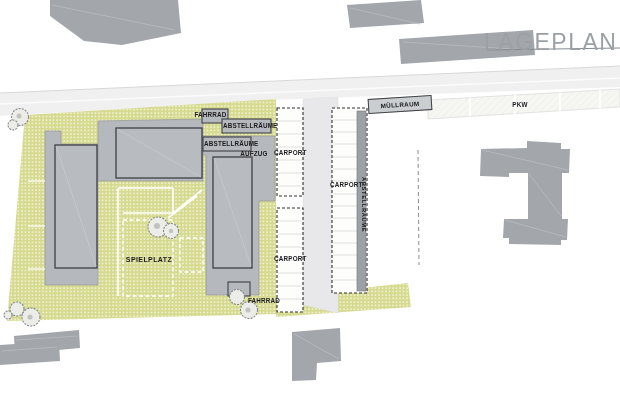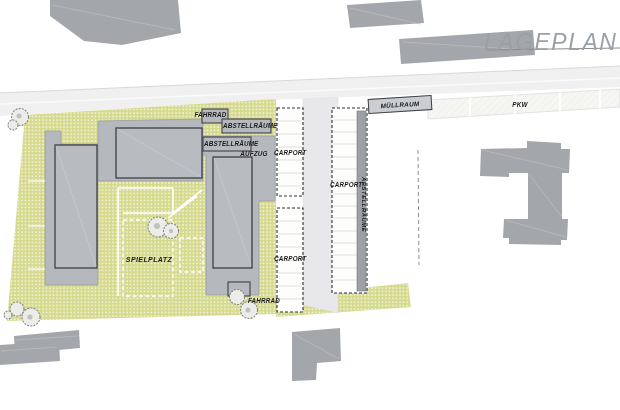--- a/index.html
+++ b/index.html
@@ -1,18 +1,18 @@
 <!DOCTYPE html>
 <html><head>
 <meta charset="utf-8">
 <style>
   html,body{margin:0;padding:0;background:#ffffff;}
   #stage{
     position:relative;width:620px;height:410px;overflow:hidden;
-    background:#ffffff;font-family:"Liberation Sans",sans-serif;font-style:italic;
+    background:#ffffff;font-family:"Liberation Sans",sans-serif;
   }
   #plan-svg{position:absolute;left:0;top:0;}
   .lbl{
     position:absolute;font-weight:700;font-size:6.3px;line-height:7px;
     color:#1b1b1d;text-align:center;white-space:nowrap;
     letter-spacing:.2px;pointer-events:none;
   }
   .lbl.big{font-size:7px;letter-spacing:.4px;}
   .v-lbl{
     position:absolute;font-weight:700;font-size:5.8px;color:#17171a;

